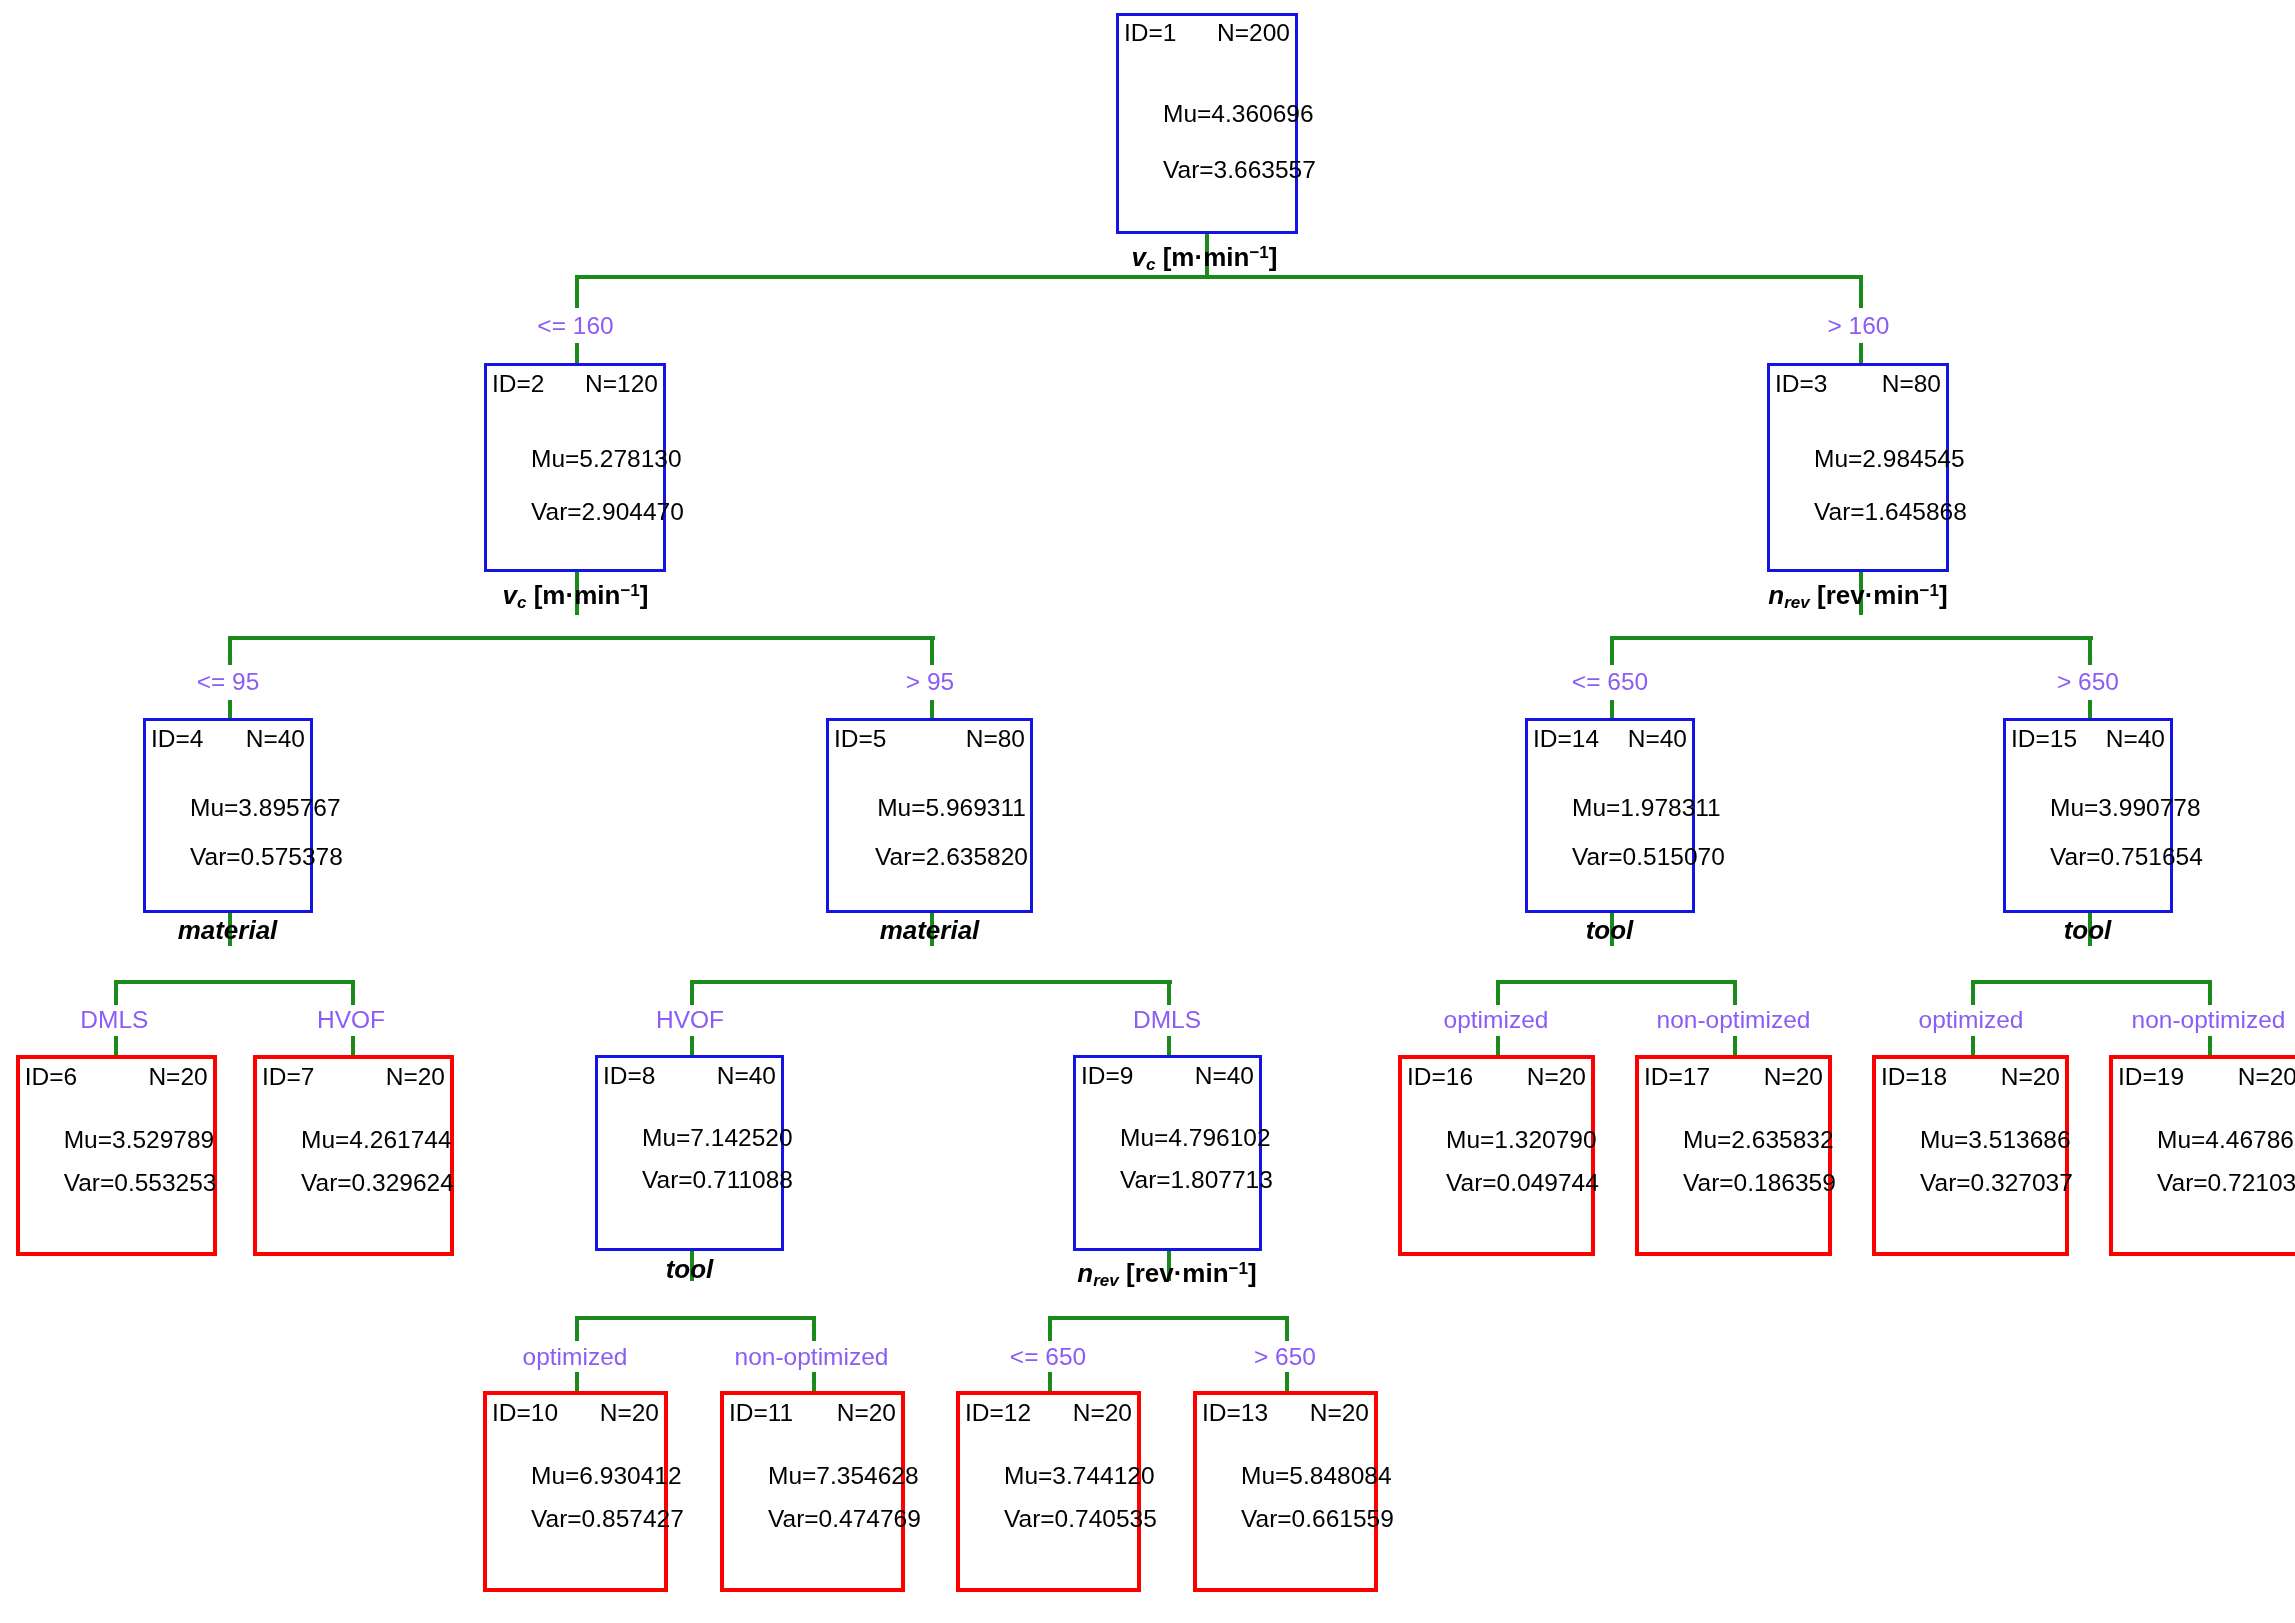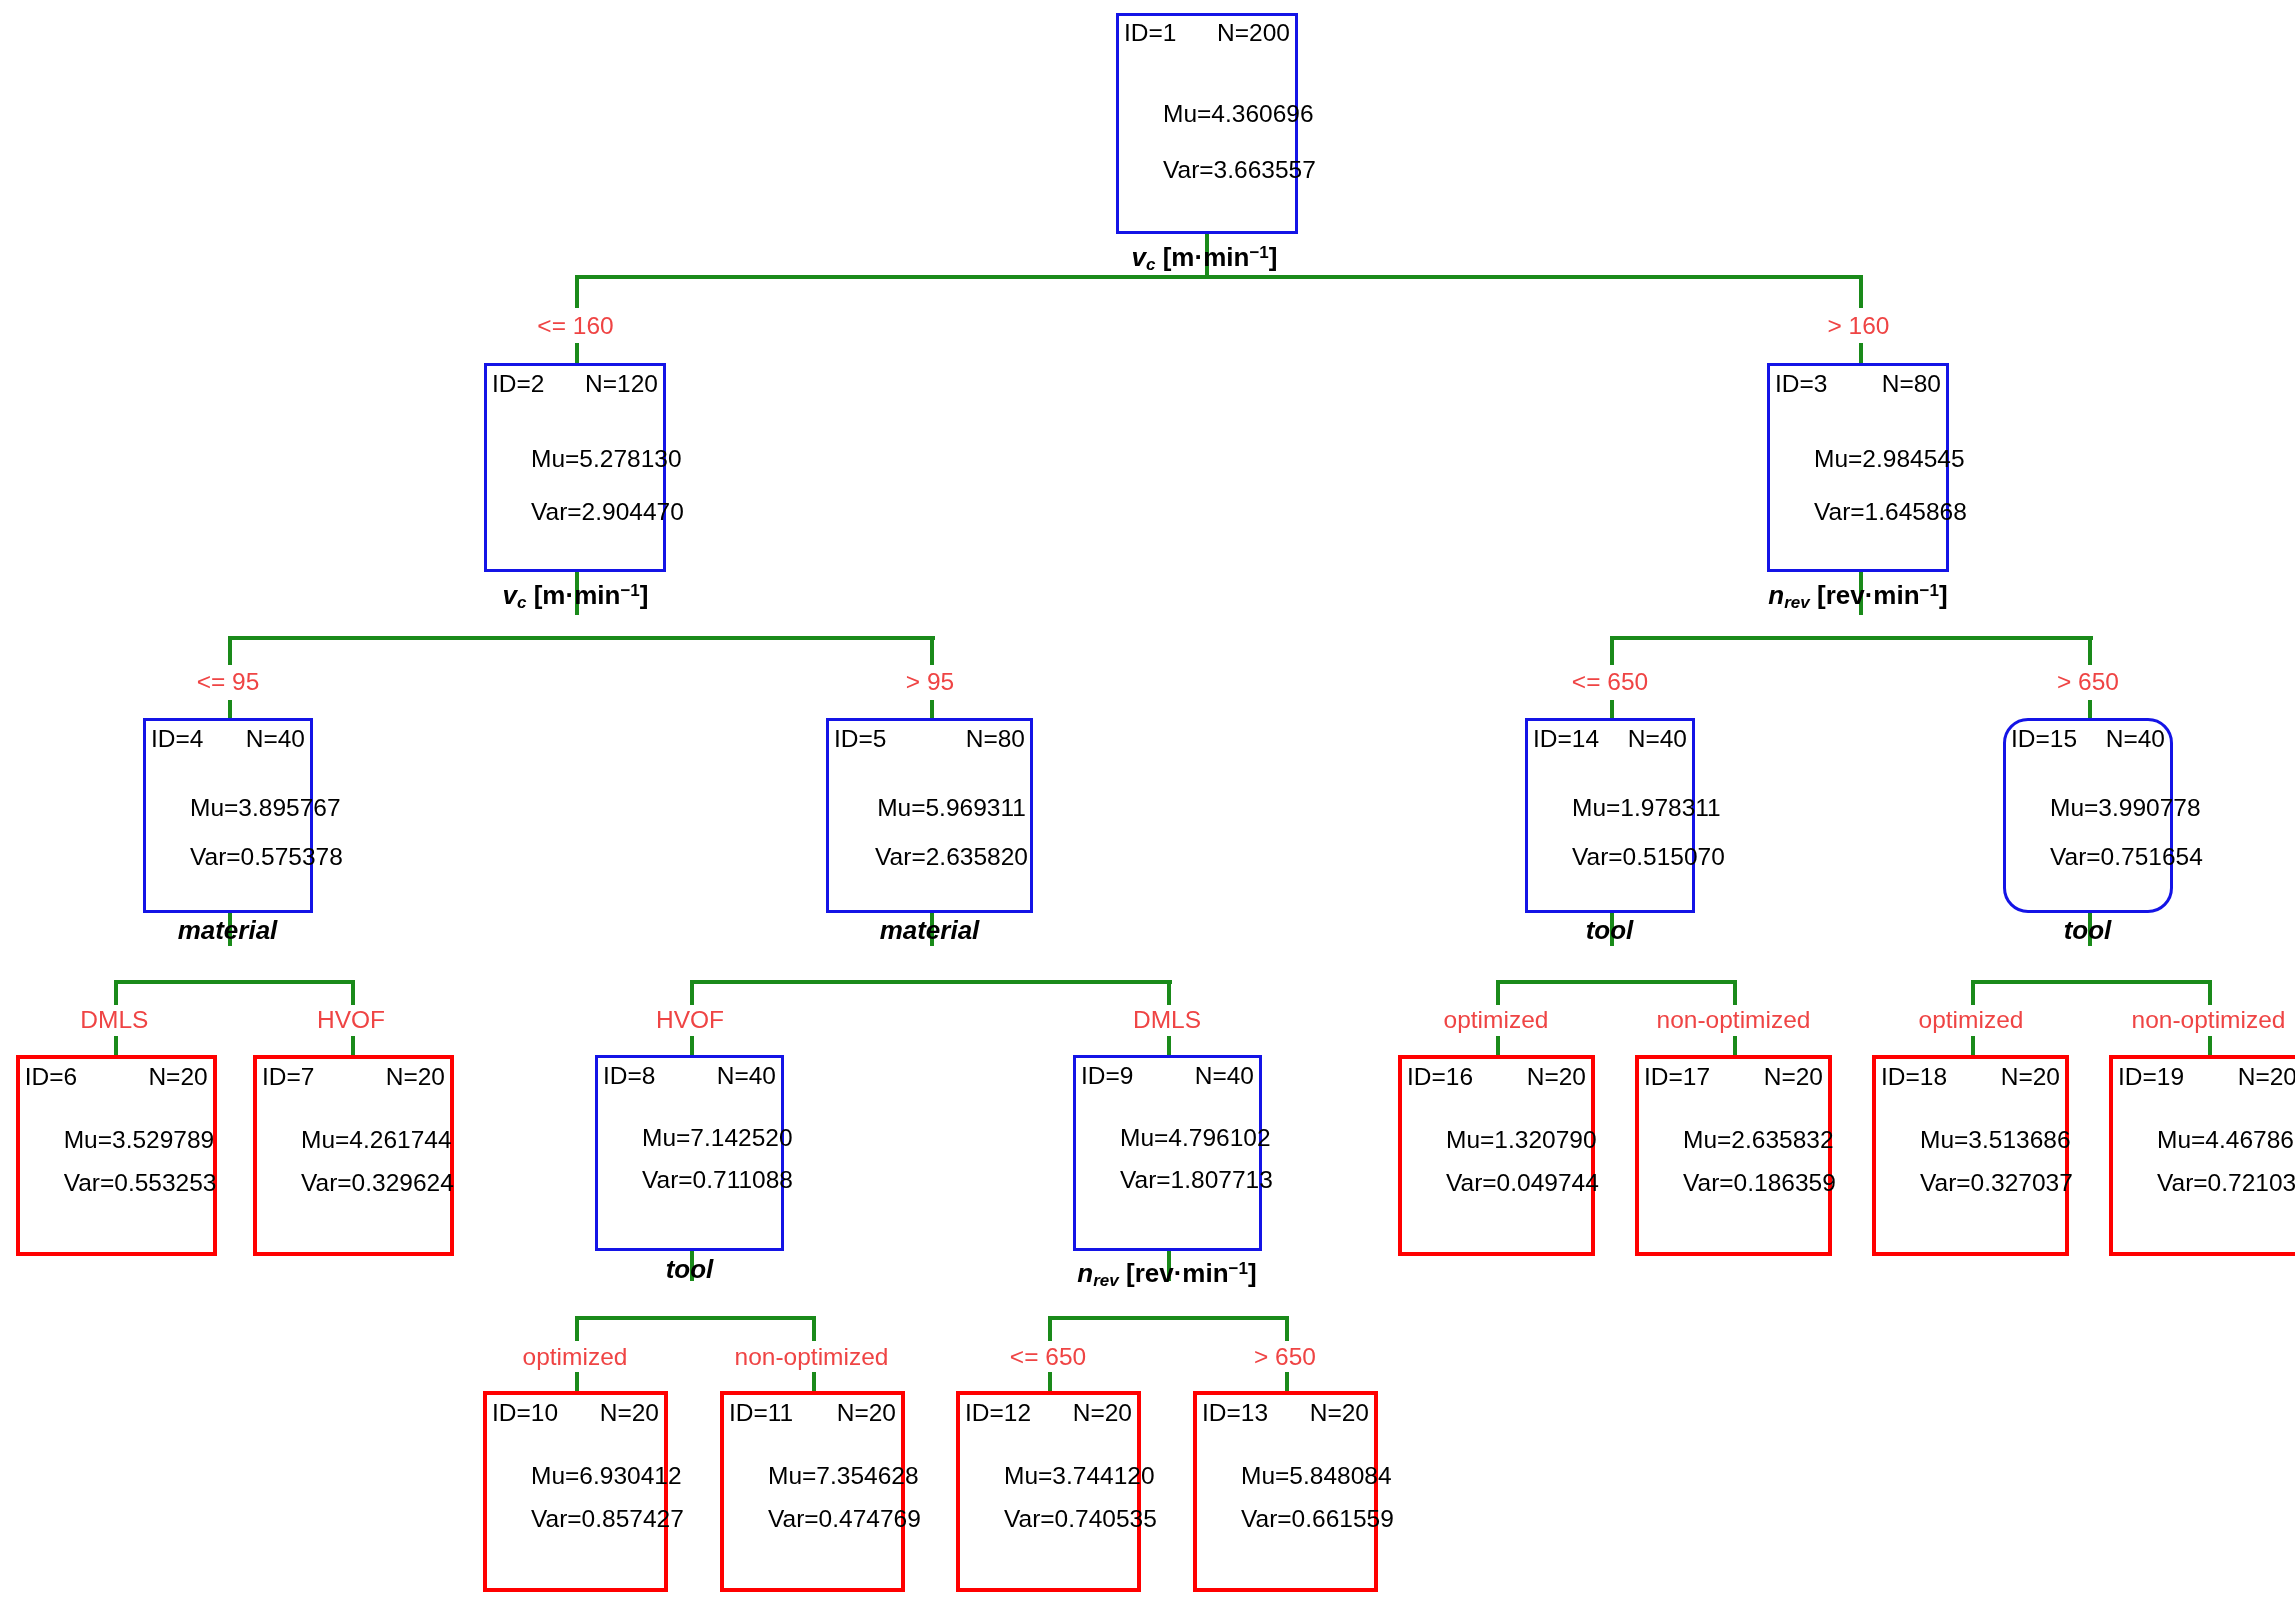--- a/index.html
+++ b/index.html
@@ -37,21 +37,21 @@
     white-space:nowrap;
   }
   .splitlabel .sub{
     font-size:17px;vertical-align:-0.25em;font-style:italic;
   }
   .splitlabel .unit{font-style:normal;}
   .splitlabel .sup{font-size:17px;vertical-align:0.45em;font-style:normal;}
 
   .edgelabel{
     position:absolute;text-align:center;
-    font-size:24.5px;line-height:28px;color:#ef4444;white-space:nowrap;
+    font-size:24.5px;line-height:28px;color:#8b5cf6;white-space:nowrap;
   }
 
   .hline{position:absolute;background:#1a8a1a;height:4.4px;}
   .vline{position:absolute;background:#1a8a1a;width:4.4px;}
 </style>
 </head>
 <body>
 
 <div id="root">
 
@@ -277,21 +277,21 @@
     </div>
     <div class="body mu">Mu=1.978311</div>
     <div class="body var">Var=0.515070</div>
   </div>
   <div class="splitlabel" style="left:1484px;top:915px;width:251px;">
     <span>tool</span>
   </div>
   <div class="edgelabel" style="left:1408px;top:1006px;width:176px;">optimized</div>
   <div class="edgelabel" style="left:1633px;top:1006px;width:201px;">non-optimized</div>
 
-  <div class="node inner" style="left:2003px;top:718px;width:170px;height:195px;border-radius:25px;">
+  <div class="node inner" style="left:2003px;top:718px;width:170px;height:195px;">
     <div class="hdr">
       <span>ID=15</span>
       <span>N=40</span>
     </div>
     <div class="body mu">Mu=3.990778</div>
     <div class="body var">Var=0.751654</div>
   </div>
   <div class="splitlabel" style="left:1962px;top:915px;width:251px;">
     <span>tool</span>
   </div>

